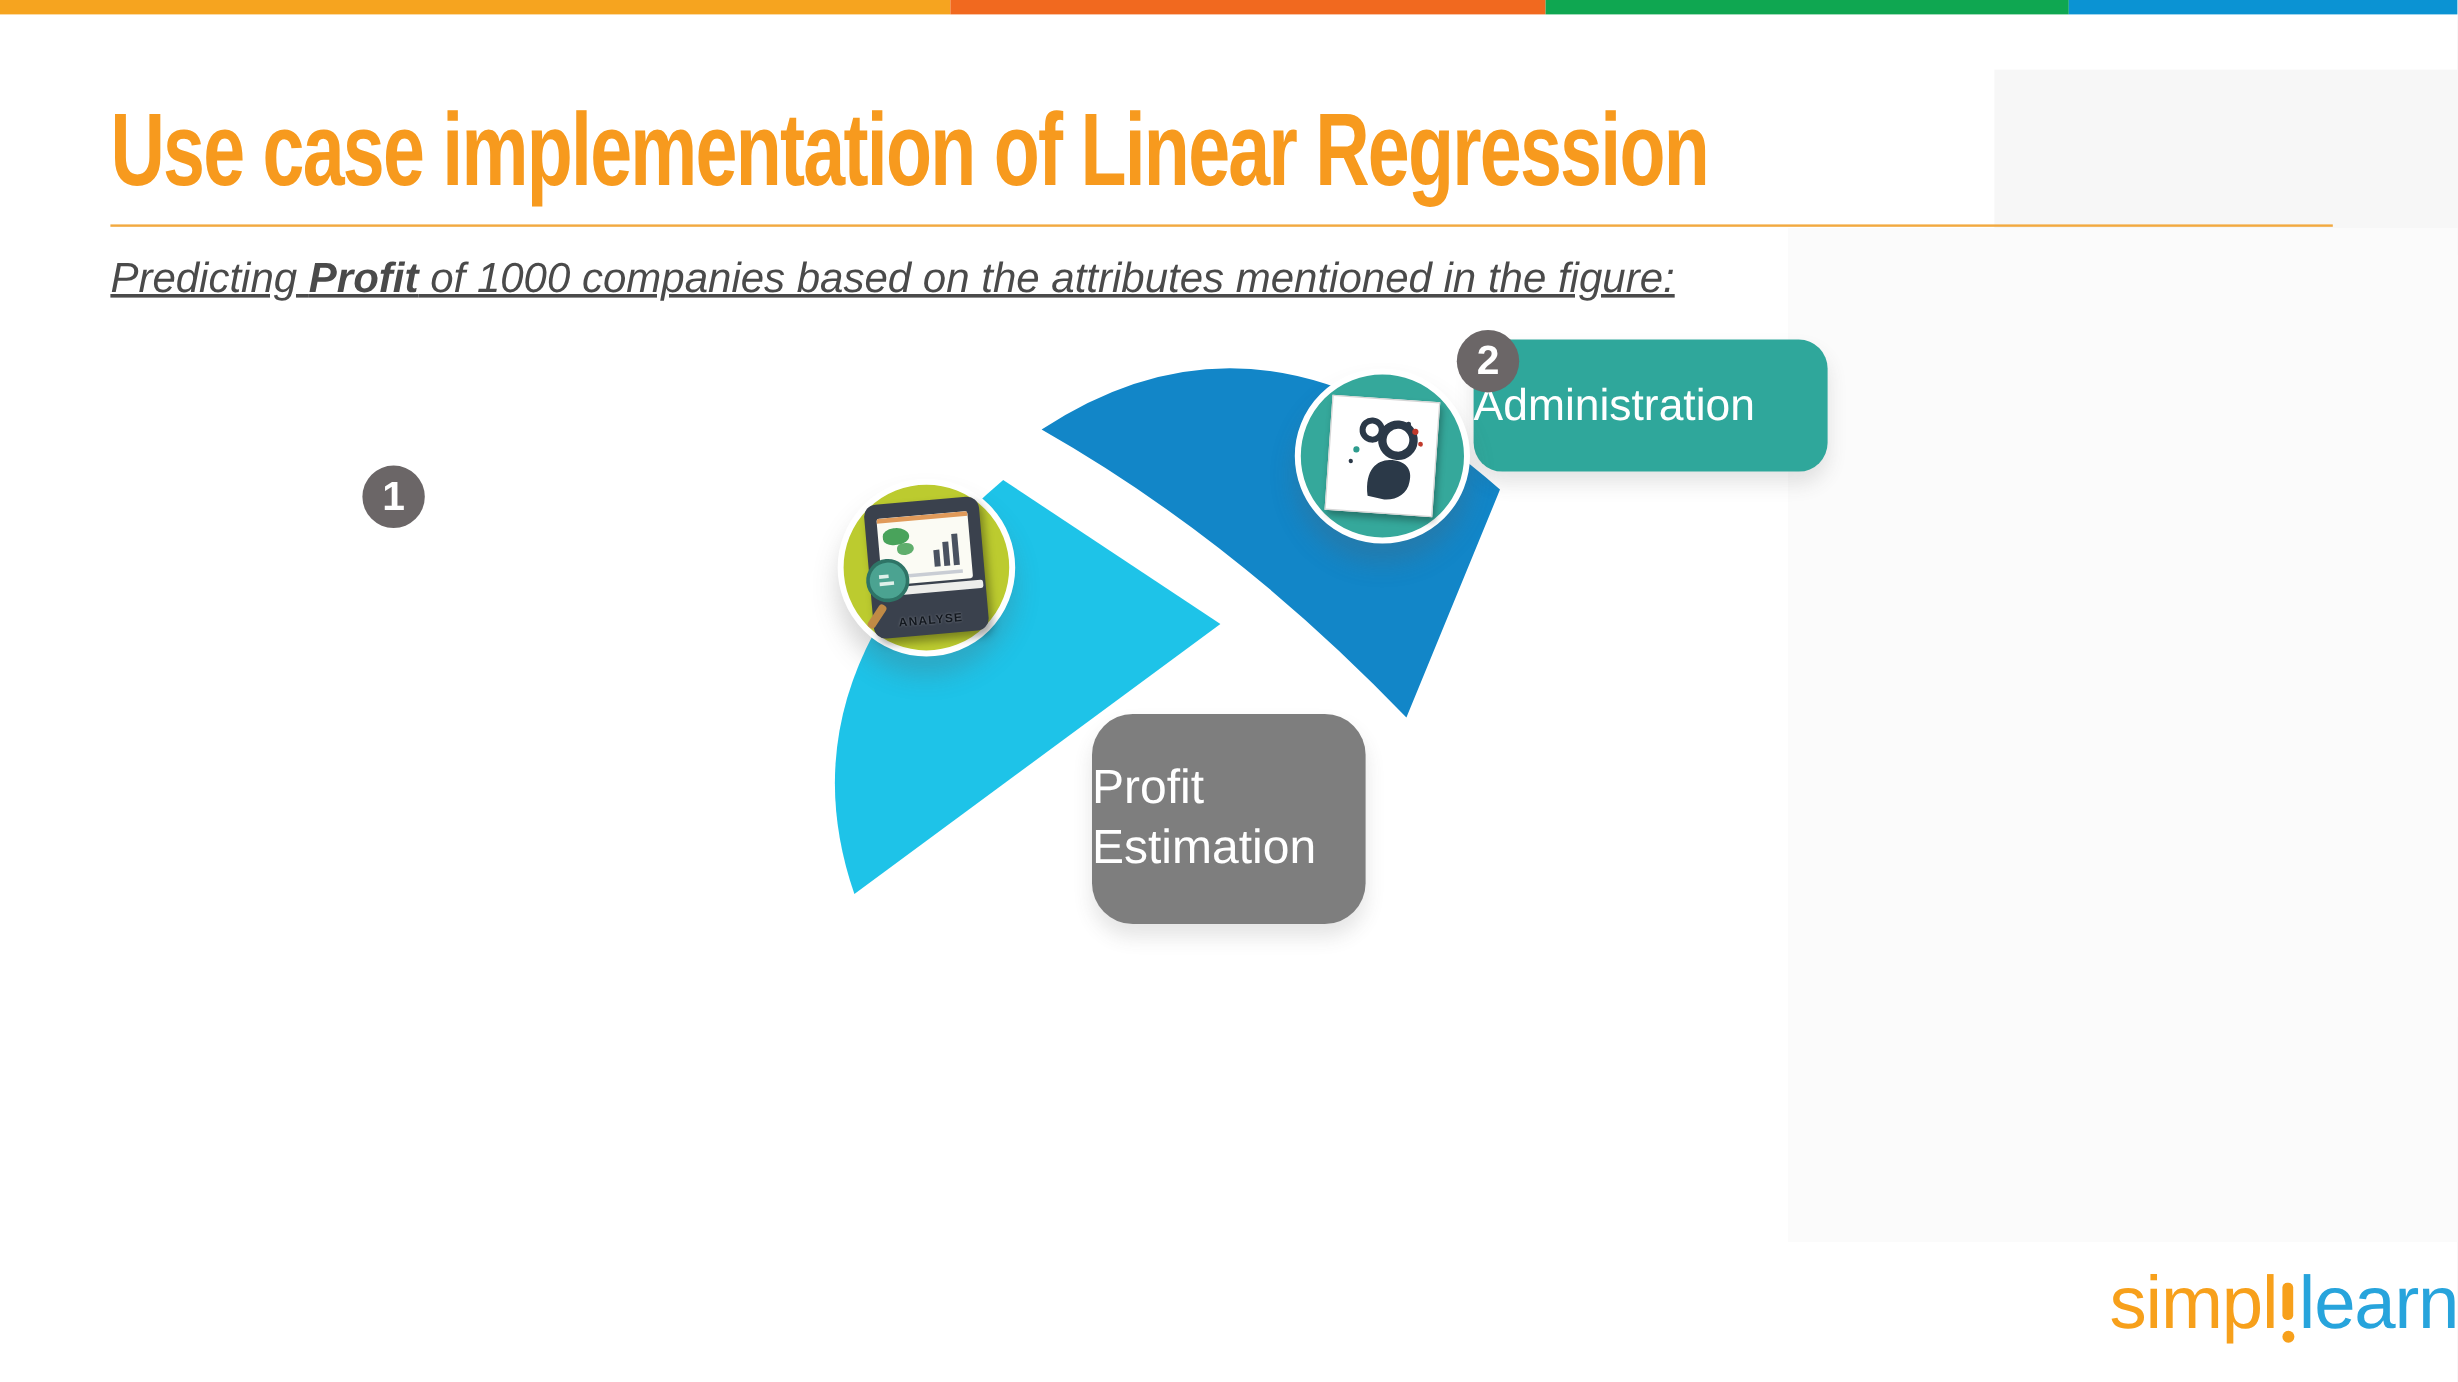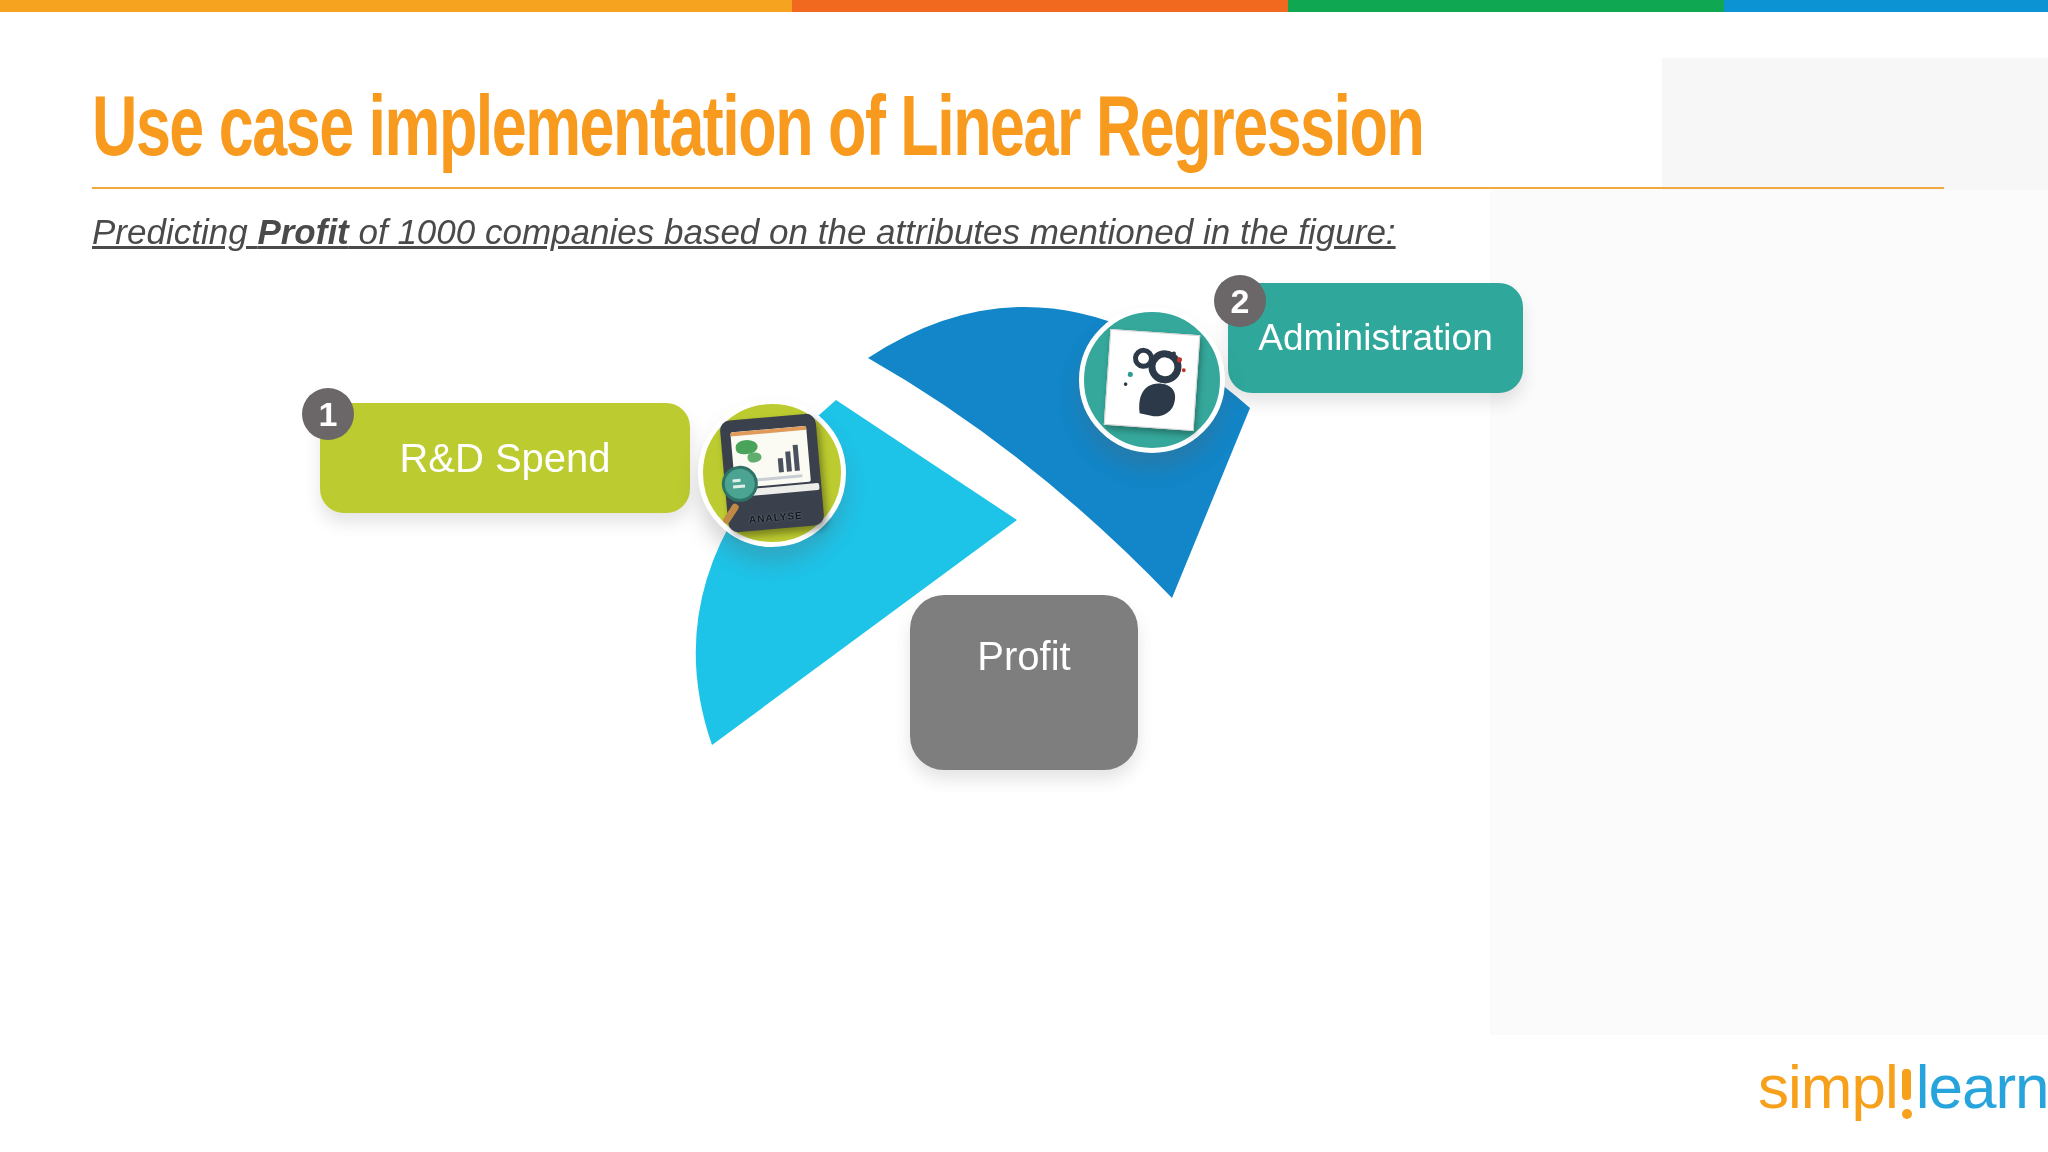--- a/index.html
+++ b/index.html
@@ -30,21 +30,21 @@
     position:absolute;left:92px;top:212px;margin:0;z-index:2;
     font-size:35px;font-style:italic;color:var(--subtitle-gray);white-space:nowrap;text-decoration:underline;
   }
   .subtitle .bold{font-weight:bold;}
 
   
   .wedges{position:absolute;left:0;top:0;z-index:1;}
 
   
   .step-box{
-    position:absolute;border-radius:24px;color:#ffffff;text-align:center;
+    position:absolute;border-radius:24px;color:#ffffff;
     z-index:3;box-shadow:0 10px 16px rgba(70,70,70,.14);
   }
   .rd-box{left:320px;top:403px;width:370px;height:110px;background:var(--lime);font-size:40px;line-height:110px;}
   .admin-box{left:1228px;top:283px;width:295px;height:110px;background:var(--teal);font-size:37px;line-height:110px;}
   .profit-box{
     left:910px;top:595px;width:228px;height:175px;background:var(--result-gray);
     border-radius:34px;font-size:40px;line-height:50px;padding-top:36px;box-sizing:border-box;
   }
 
   
@@ -129,21 +129,20 @@
   <div class="title-underline"></div>
 
   <p class="subtitle"><span>Predicting </span><span class="bold">Profit</span><span> of 1000 companies based on the attributes mentioned in the figure:</span></p>
 
   <svg class="wedges" width="2048" height="1152" viewBox="0 0 2048 1152">
     <path d="M 1017 520 L 836 400 Q 648 560 712 745 Z" fill="var(--cyan-wedge)"></path>
     <path d="M 1172 598 Q 1030 450 868 358 Q 1055 235 1250 408 Z" fill="var(--blue-wedge)"></path>
   </svg>
 
   <div class="badge badge-1">1</div>
-  <div class="step-box rd-box">R&amp;D Spend</div>
 
   <div class="icon-circle analysis-circle">
     <div class="analysis-frame">
       <div class="analysis-screen">
         <div class="screen-topline"></div>
         <div class="map-blob1"></div>
         <div class="map-blob2"></div>
         <div class="sbar b1"></div>
         <div class="sbar b2"></div>
         <div class="sbar b3"></div>
@@ -172,20 +171,21 @@
         <circle cx="10" cy="46" r="1.8" fill="#2b3948"></circle>
       </svg>
     </div>
   </div>
 
   <div class="badge badge-2">2</div>
   <div class="step-box admin-box">Administration</div>
 
   <div class="step-box profit-box">
     <div>Profit</div>
+    <div>Estimation</div>
   </div>
 
   <div class="logo">
     <span class="logo-left">simpl</span>
     <span class="logo-mark">
       <span class="mark-stem"></span>
       <span class="mark-dot"></span>
     </span>
     <span class="logo-right">learn</span>
   </div>

